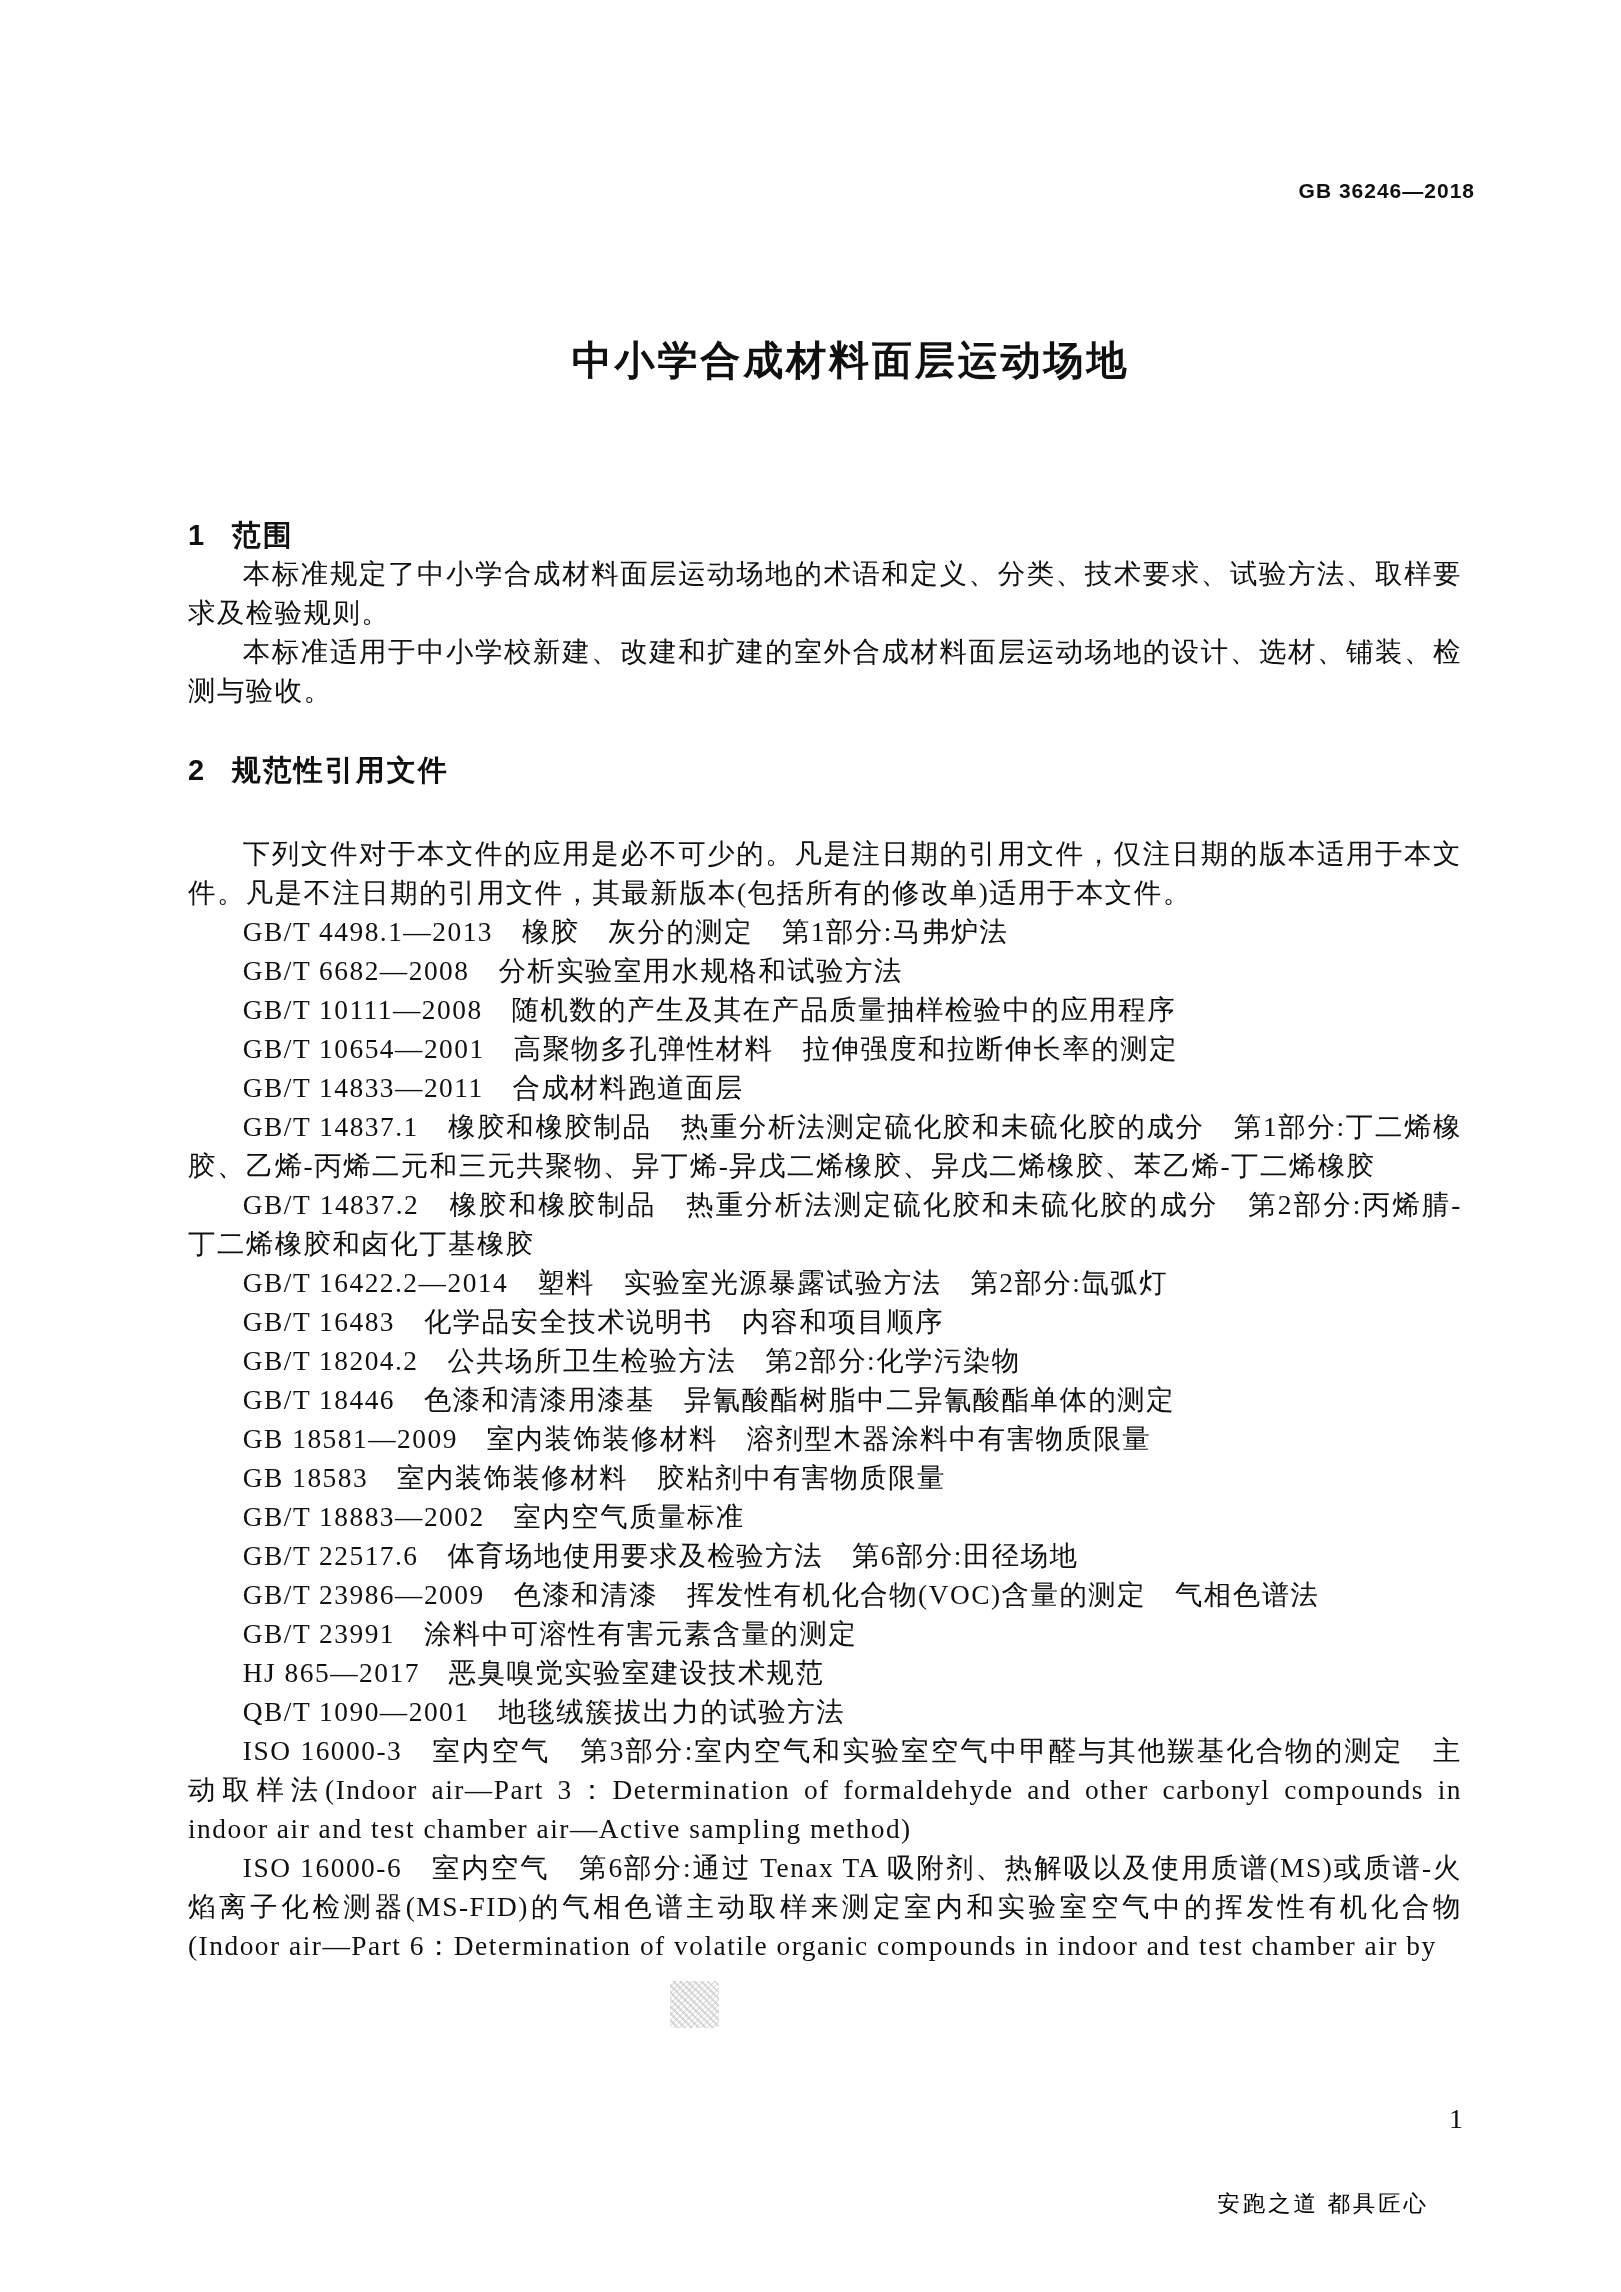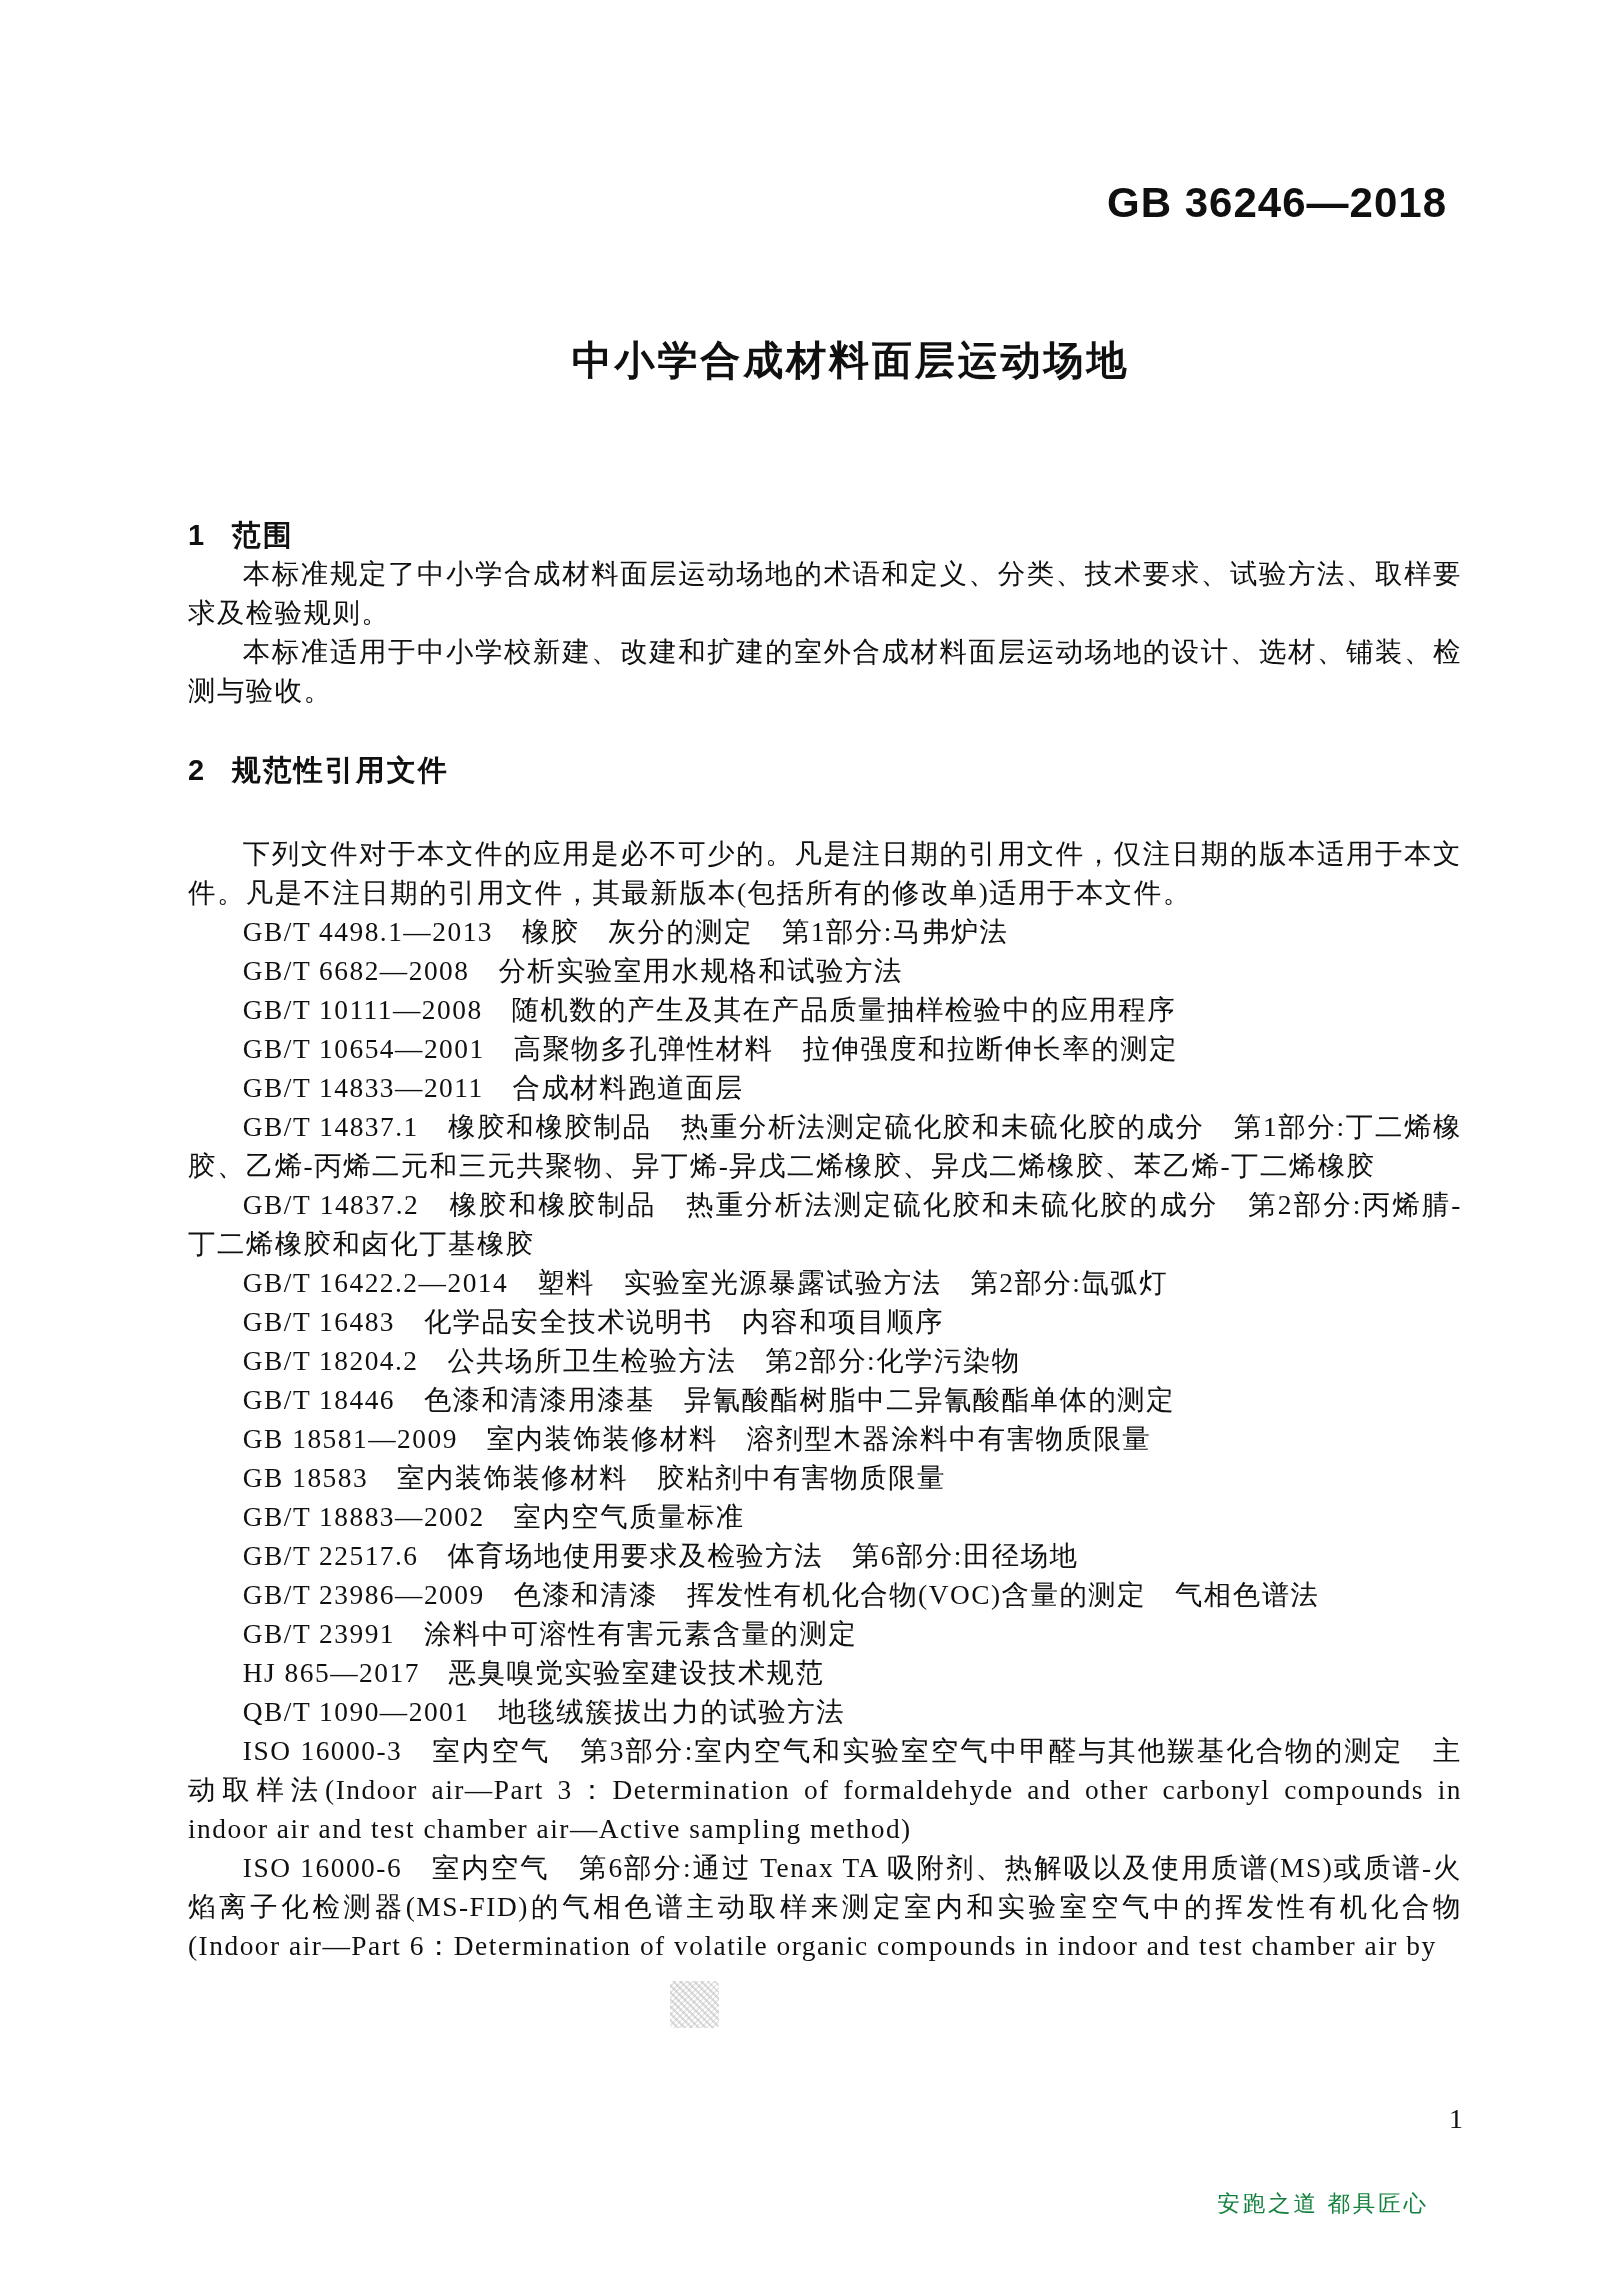--- a/index.html
+++ b/index.html
@@ -8,24 +8,24 @@
     width: 1621px;
     height: 2293px;
     background: #ffffff;
     overflow: hidden;
     font-family: "Liberation Serif", "DejaVu Serif", serif;
     color: #101010;
   }
   .std-header {
     position: absolute;
     top: 179px;
-    right: 174px;
+    right: 146px;
     font-family: "Liberation Sans", "DejaVu Sans", sans-serif;
     font-weight: 700;
-    font-size: 42px;
+    font-size: 21px;
     letter-spacing: 1px;
     white-space: nowrap;
   }
   .doc-title {
     position: absolute;
     top: 333px;
     left: 0;
     width: 100%;
     margin: 0;
     text-align: center;
@@ -73,21 +73,21 @@
     top: 2103px;
     right: 158px;
     font-size: 28px;
   }
   .watermark {
     position: absolute;
     top: 2188px;
     right: 192px;
     font-size: 22.5px;
     letter-spacing: 2.9px;
-    color: #15803d;
+    color: #000000;
     white-space: nowrap;
   }
   .smudge {
     position: absolute;
     top: 1981px;
     left: 670px;
     width: 49px;
     height: 47px;
     border-radius: 3.9px;
     background:

